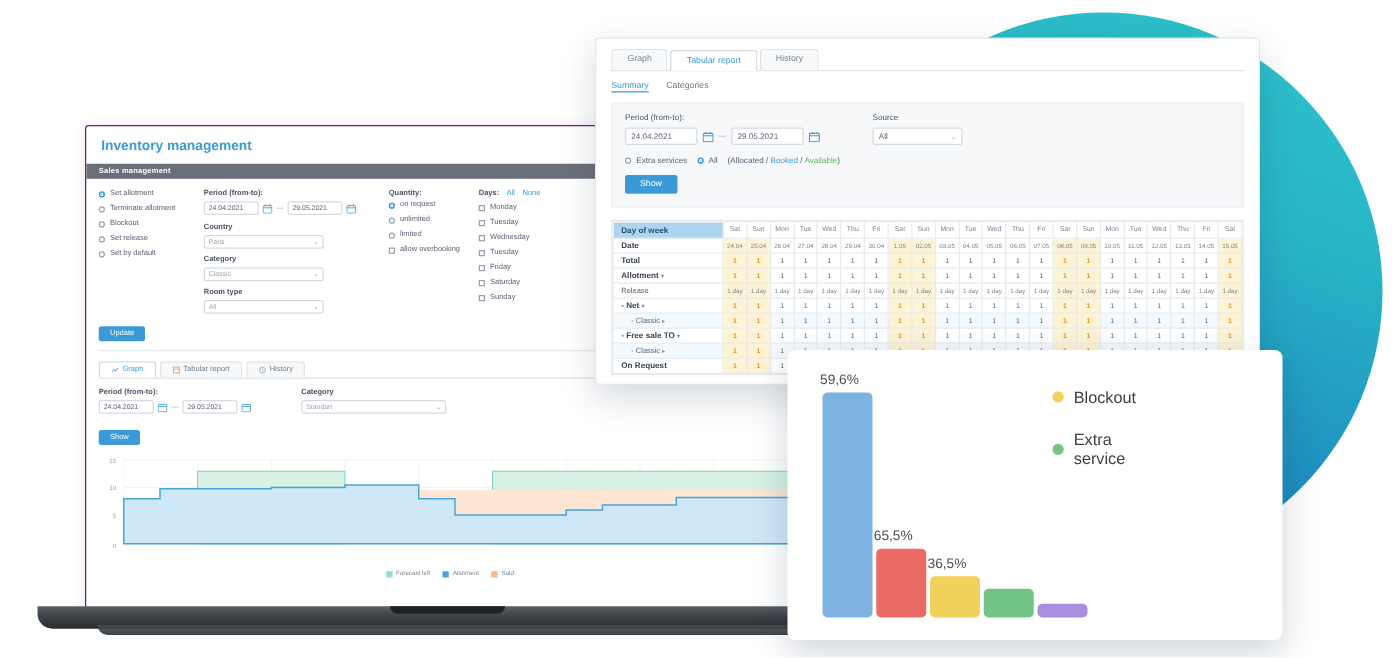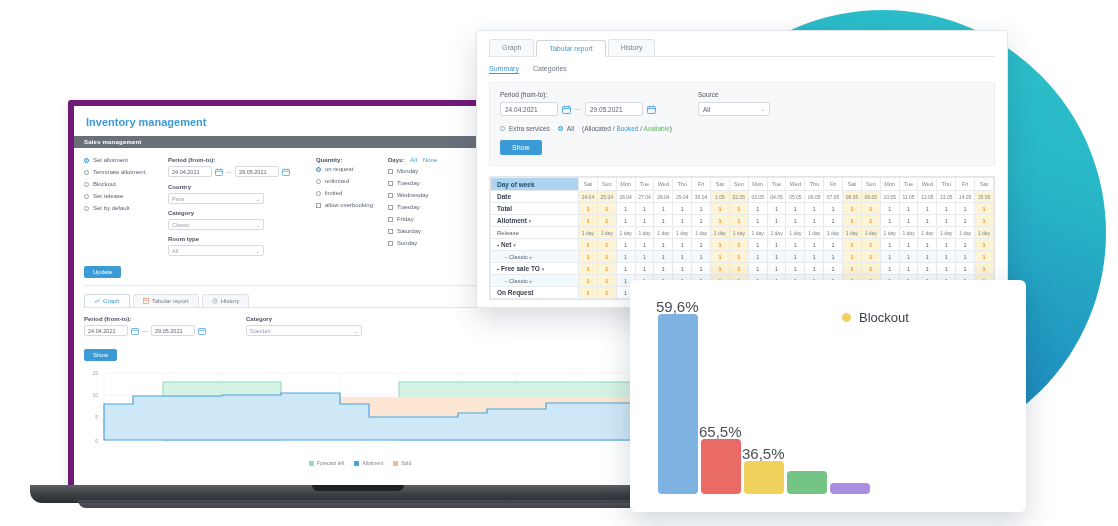--- a/index.html
+++ b/index.html
@@ -17,21 +17,21 @@
     position:absolute; left:660px; top:10px; width:446px; height:446px;
     border-radius:50%;
     background: linear-gradient(200deg, #2fc3cc 0%, #28b6c6 32%, #1f8fc0 66%, #1667ad 100%);
     z-index:0;
   }
 
   
   .laptop { position:absolute; left:30px; top:100px; width:655px; height:420px; z-index:2; }
   .laptop-screen {
     position:absolute; left:38px; top:0; width:580px; height:392px;
-    background:#ffffff; border:6px solid #701a75;
+    background:#ffffff; border:1px solid #701a75;
     border-radius:3px; overflow:hidden;
     box-shadow: 0 2px 10px rgba(0,0,0,.10);
   }
   .laptop-base {
     position:absolute; left:0; top:385px; width:655px; height:18px;
     background: linear-gradient(180deg,#5c6065 0%,#3e4247 45%,#2a2d31 100%);
     border-radius: 0 0 12px 12px;
   }
   .laptop-foot {
     position:absolute; left:48px; top:400px; width:560px; height:8px;
@@ -148,21 +148,21 @@
   .caret { font-size:5px; color:#8a94a2; }
 
   
   .bars-card {
     position:absolute; left:630px; top:280px; width:396px; height:232px;
     background:#fff; border-radius:6px; box-shadow:0 10px 30px rgba(20,45,70,.20);
     z-index:6; overflow:hidden;
   }
   .bars-area { position:absolute; left:20px; top:18px; width:220px; height:196px; }
   .bar { position:absolute; bottom:0; width:40px; border-radius:4px; }
-  .bar-lab { position:absolute; font-size:15px; color:#4a4f57; white-space:nowrap; }
+  .bar-lab { position:absolute; font-size:11px; color:#4a4f57; white-space:nowrap; }
   .bars-legend { position:absolute; left:212px; top:30px; width:180px; }
   .bl-col { display:inline-block; vertical-align:top; }
   .bl-item { display:flex; align-items:center; gap:8px; margin-bottom:19px; font-size:13px; color:#3a3f47; }
   .bl-dot { width:9px; height:9px; border-radius:50%; flex:none; }
 </style>
 </head>
 <body>
 
 <div id="stage">
 
@@ -728,17 +728,21 @@
         <div class="bar-lab" style="left:92px;top:147px">36,5%</div>
         <div class="bar" style="left:137px;height:23px;background:#74c585"></div>
         <div class="bar" style="left:180px;height:11px;background:#a98ee0"></div>
       </div>
     <div class="bars-legend">
       <div class="bl-col" style="width:92px">
         <div class="bl-item">
             <span class="bl-dot" style="background:#efd15b"></span>
             <span>Blockout</span>
           </div>
+        <div class="bl-item">
+            <span class="bl-dot" style="background:#74c585"></span>
+            <span>Extra service</span>
+          </div>
       </div>
     </div>
   </div>
 
 </div>
 
 </body></html>

